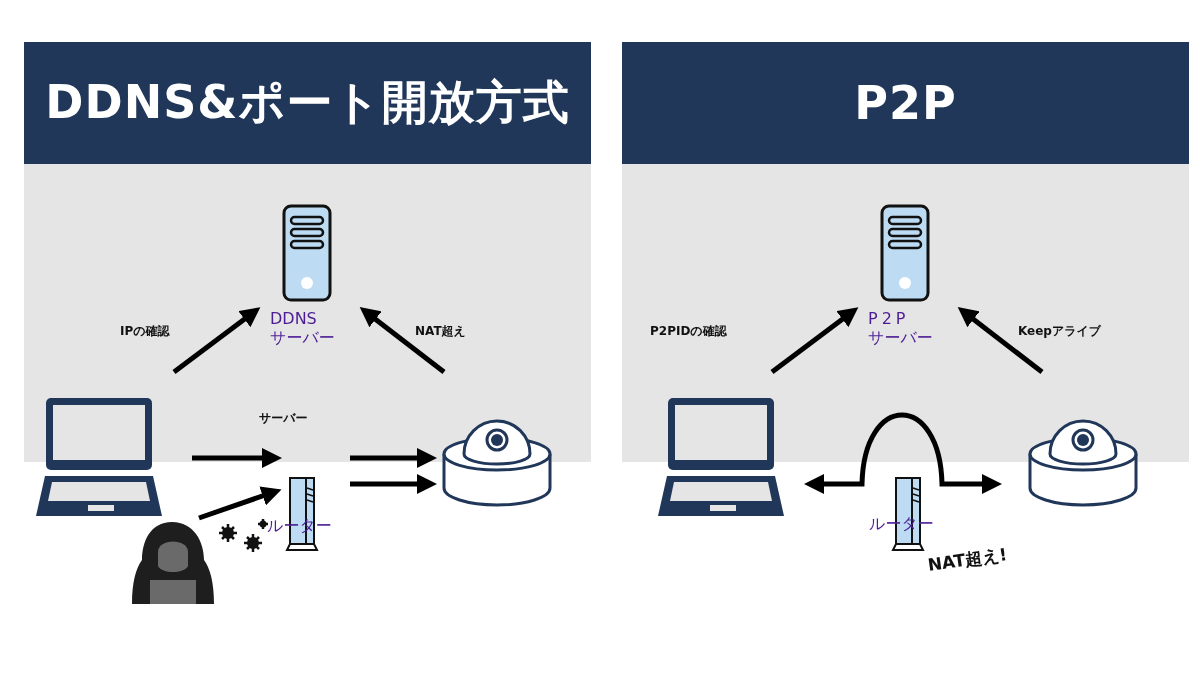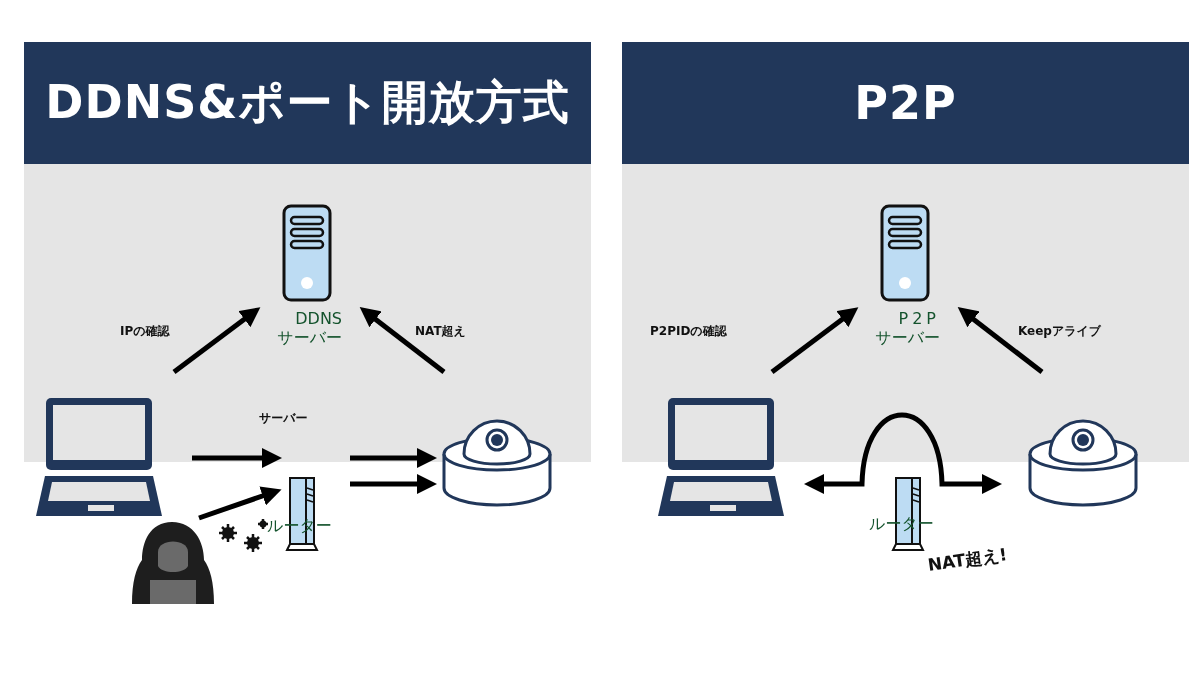--- a/index.html
+++ b/index.html
@@ -7,21 +7,21 @@
          font-family: "DejaVu Sans", "Liberation Sans", sans-serif; }
   .panel { position: absolute; top: 42px; height: 420px; background: #e5e5e5; }
   .panel.left { left: 24px; width: 567px; }
   .panel.right { left: 622px; width: 567px; }
   .panel-header { position: absolute; left: 0; top: 0; width: 100%; height: 122px; background: #21375a;
                   display: flex; align-items: center; justify-content: center; }
   .panel-title { color: #ffffff; font-weight: bold; font-size: 46px; letter-spacing: 1px; white-space: nowrap; }
   .diagram { position: absolute; left: 0; top: 0; width: 567px; height: 588px; }
   .lbl { position: absolute; white-space: nowrap; color: #111; }
   .lbl.bold { font-weight: bold; font-size: 12px; }
-  .lbl.small { font-size: 16px; text-align: right; line-height: 19px; color: #14532d; }
+  .lbl.small { font-size: 16px; text-align: left; line-height: 19px; color: #4c1d95; }
   .nat { transform: rotate(-8deg); transform-origin: left center; font-weight: bold; font-size: 17px; }
 </style>
 </head>
 <body>
 
 <svg width="0" height="0" style="position:absolute">
   <defs>
     <marker id="ah" viewBox="0 0 10 10" refX="6" refY="5" markerWidth="4" markerHeight="4" orient="auto-start-reverse">
       <path d="M0,0 L10,5 L0,10 z" fill="#000"></path>
     </marker>

